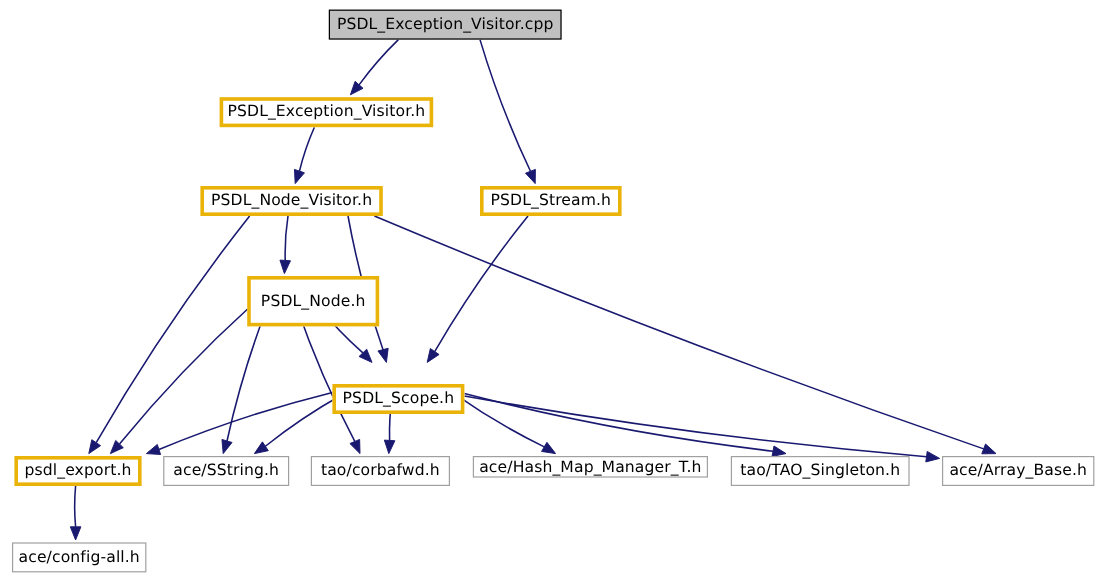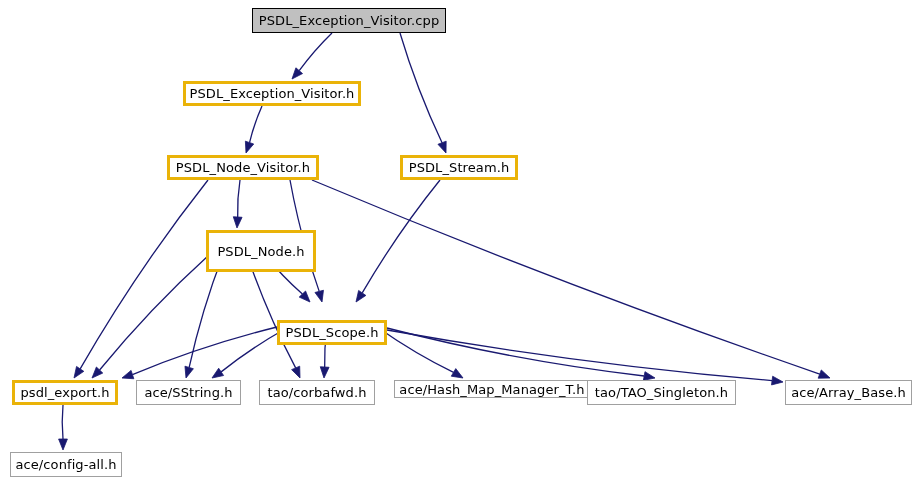--- a/index.html
+++ b/index.html
@@ -125,21 +125,21 @@
       </g>
       <g>
         <path d="M 387 330 Q 578.375055118414 364.20732022745227 772.0936281541237 380.56785016165264" stroke="#191970" stroke-width="1.3" fill="none"></path>
         <polygon points="783,382 771.5207682187848,384.9303989000031 772.6664880894626,376.20530142330216" fill="#191970" stroke="#191970" stroke-width="0.8"></polygon>
       </g>
       <g>
         <path d="M 63 405 Q 61.425 422 63 439" stroke="#191970" stroke-width="1.3" fill="none"></path>
         <polygon points="63,450 58.6,439 67.4,439" fill="#191970" stroke="#191970" stroke-width="0.8"></polygon>
       </g>
     </svg>
-<div class="node root" style="left: 252px; top: 8px; width: 194px; height: 25px;">
+<div class="node root" style="left: 274px; top: 8px; width: 194px; height: 25px;">
       <span class="node-label">PSDL_Exception_Visitor.cpp</span>
     </div>
     <div class="node" style="left: 183px; top: 81px; width: 178px; height: 25px;">
       <span class="node-label">PSDL_Exception_Visitor.h</span>
     </div>
     <div class="node" style="left: 167px; top: 155px; width: 152px; height: 25px;">
       <span class="node-label">PSDL_Node_Visitor.h</span>
     </div>
     <div class="node" style="left: 400px; top: 155px; width: 118px; height: 25px;">
       <span class="node-label">PSDL_Stream.h</span>
@@ -155,21 +155,21 @@
     </div>
     <div class="node ext" style="left: 136px; top: 380px; width: 105px; height: 25px;">
       <span class="node-label">ace/SString.h</span>
     </div>
     <div class="node ext" style="left: 259px; top: 380px; width: 116px; height: 25px;">
       <span class="node-label">tao/corbafwd.h</span>
     </div>
     <div class="node ext" style="left: 394px; top: 380px; width: 196px; height: 18px;">
       <span class="node-label">ace/Hash_Map_Manager_T.h</span>
     </div>
-    <div class="node ext" style="left: 587px; top: 380px; width: 149px; height: 25px;">
+    <div class="node ext" style="left: 609px; top: 380px; width: 149px; height: 25px;">
       <span class="node-label">tao/TAO_Singleton.h</span>
     </div>
     <div class="node ext" style="left: 785px; top: 380px; width: 127px; height: 25px;">
       <span class="node-label">ace/Array_Base.h</span>
     </div>
     <div class="node ext" style="left: 10px; top: 452px; width: 112px; height: 25px;">
       <span class="node-label">ace/config-all.h</span>
     </div>
   </div>
 

